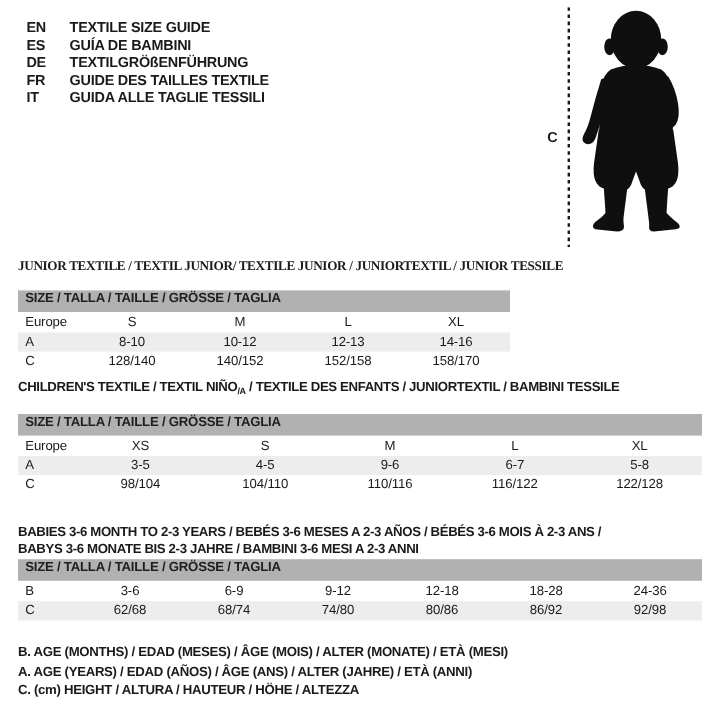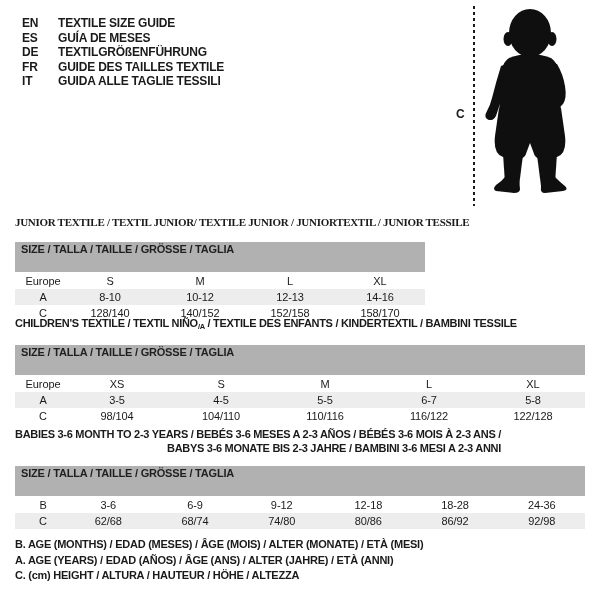--- a/index.html
+++ b/index.html
@@ -21,44 +21,44 @@
 
   
   .sec-title{position:absolute;left:15px;font-weight:700;font-size:11px;letter-spacing:-0.3px;white-space:nowrap;}
   .sec-title .sub{font-size:7.5px;vertical-align:-2px;}
   .two-line{line-height:14px;}
 
   
   .size-table{position:absolute;left:15px;}
   .w-junior{width:410px;}
   .w-full{width:570px;}
-  .bar{background:#b1b1b1;height:30px;line-height:14px;font-weight:700;font-size:11px;
+  .bar{background:#b1b1b1;height:18px;line-height:14px;font-weight:700;font-size:11px;
        letter-spacing:-0.2px;padding-left:6px;box-sizing:border-box;color:#1f1f1f;}
   .trow{display:flex;align-items:center;font-size:11px;letter-spacing:-0.1px;}
   .rh{height:17px;}  
   .rd{height:16px;}  
   .shade{background:#ededed;}
-  .tlabel{flex:0 0 50px;width:50px;padding-left:6px;box-sizing:border-box;text-align:center;}
+  .tlabel{flex:0 0 50px;width:50px;padding-left:6px;box-sizing:border-box;}
   .tcell{flex:1;text-align:center;}
 
   
   .footnotes{position:absolute;left:15px;top:537px;font-weight:700;font-size:11px;
              line-height:15.6px;letter-spacing:-0.25px;white-space:nowrap;}
 </style>
 </head>
 <body>
 
 <div class="lang-block">
   <div class="lang-row">
     <span class="lang-code">EN</span>
     <span class="lang-label">TEXTILE SIZE GUIDE</span>
   </div>
   <div class="lang-row">
     <span class="lang-code">ES</span>
-    <span class="lang-label">GUÍA DE MESES</span>
+    <span class="lang-label">GUÍA DE BAMBINI</span>
   </div>
   <div class="lang-row">
     <span class="lang-code">DE</span>
     <span class="lang-label">TEXTILGRÖßENFÜHRUNG</span>
   </div>
   <div class="lang-row">
     <span class="lang-code">FR</span>
     <span class="lang-label">GUIDE DES TAILLES TEXTILE</span>
   </div>
   <div class="lang-row">
@@ -119,52 +119,52 @@
   <div class="trow rd">
     <span class="tlabel">C</span>
     <span class="tcell">128/140</span>
     <span class="tcell">140/152</span>
     <span class="tcell">152/158</span>
     <span class="tcell">158/170</span>
   </div>
 </div>
 
 <div class="sec-title" style="top:317px;">
-  <span>CHILDREN'S TEXTILE / TEXTIL NIÑO</span><span class="sub">/A</span><span> / TEXTILE DES ENFANTS / KINDERTEXTIL / BAMBINI TESSILE</span>
+  <span>CHILDREN'S TEXTILE / TEXTIL NIÑO</span><span class="sub">/A</span><span> / TEXTILE DES ENFANTS / JUNIORTEXTIL / BAMBINI TESSILE</span>
 </div>
 
 <div class="size-table w-full" style="top:345px;">
   <div class="bar">SIZE / TALLA / TAILLE / GRÖSSE / TAGLIA</div>
   <div class="trow rh">
     <span class="tlabel">Europe</span>
     <span class="tcell">XS</span>
     <span class="tcell">S</span>
     <span class="tcell">M</span>
     <span class="tcell">L</span>
     <span class="tcell">XL</span>
   </div>
   <div class="trow rd shade">
     <span class="tlabel">A</span>
     <span class="tcell">3-5</span>
     <span class="tcell">4-5</span>
-    <span class="tcell">5-5</span>
+    <span class="tcell">9-6</span>
     <span class="tcell">6-7</span>
     <span class="tcell">5-8</span>
   </div>
   <div class="trow rd">
     <span class="tlabel">C</span>
     <span class="tcell">98/104</span>
     <span class="tcell">104/110</span>
     <span class="tcell">110/116</span>
     <span class="tcell">116/122</span>
     <span class="tcell">122/128</span>
   </div>
 </div>
 
-<div class="sec-title two-line" style="top:427px;text-align:right;">
+<div class="sec-title two-line" style="top:437px;">
   <div>BABIES 3-6 MONTH TO 2-3 YEARS / BEBÉS 3-6 MESES A 2-3 AÑOS / BÉBÉS 3-6 MOIS À 2-3 ANS /</div>
   <div>BABYS 3-6 MONATE BIS 2-3 JAHRE / BAMBINI 3-6 MESI A 2-3 ANNI</div>
 </div>
 
 <div class="size-table w-full" style="top:466px;">
   <div class="bar">SIZE / TALLA / TAILLE / GRÖSSE / TAGLIA</div>
   <div class="trow rh">
     <span class="tlabel">B</span>
     <span class="tcell">3-6</span>
     <span class="tcell">6-9</span>

